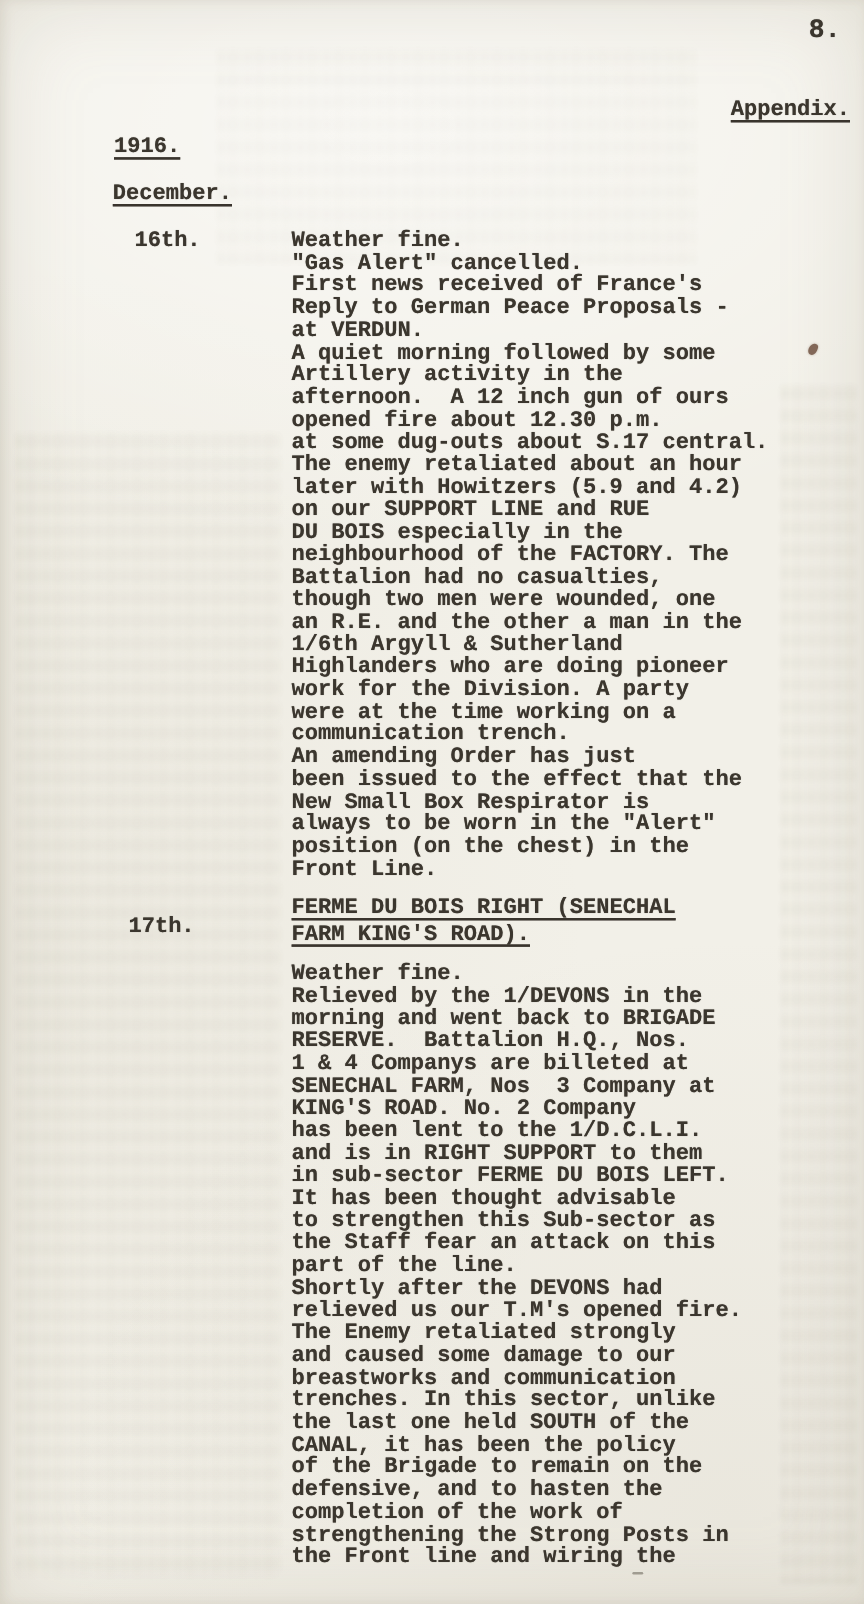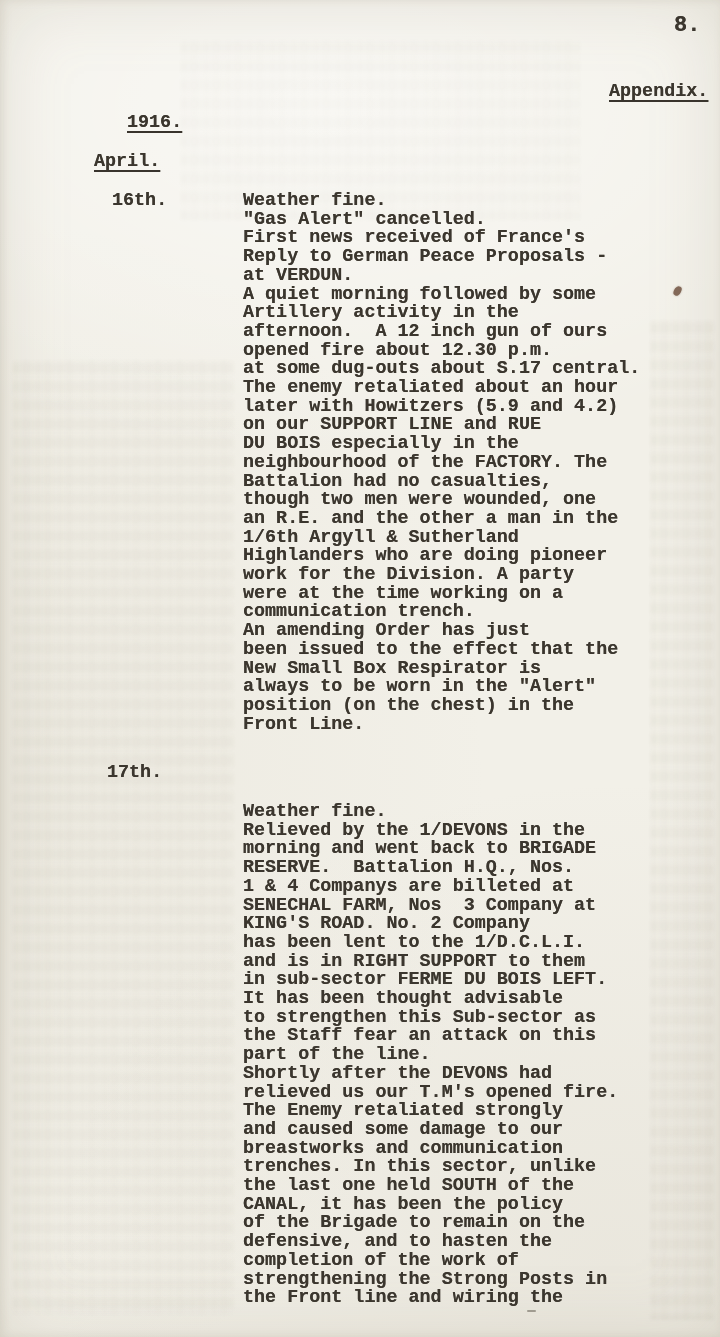--- a/index.html
+++ b/index.html
@@ -44,21 +44,20 @@
     line-height: 24px;
   }
   .appendix {
     top: 83px;
     left: 578px;
     margin-left: 31px;
   }
   .year {
     top: 114px;
     left: 95px;
-    margin-left: 32px;
   }
   .month {
     top: 153px;
     left: 94px;
   }
   .label-16 {
     top: 192px;
     left: 112px;
   }
   .body-16 {
@@ -134,21 +133,21 @@
   <div class="ghost ghost-top"></div>
   <div class="ghost ghost-left"></div>
   <div class="ghost ghost-right"></div>
 
   <div class="typed page-number">8.</div>
 
   <div class="typed appendix underlined">Appendix.</div>
 
   <div class="typed year underlined">1916.</div>
 
-  <div class="typed month underlined">April.</div>
+  <div class="typed month underlined">December.</div>
 
   <div class="typed label-16">16th.</div>
 
   <div class="typed body-16">Weather fine.
 "Gas Alert" cancelled.
 First news received of France's
 Reply to German Peace Proposals -
 at VERDUN.
 A quiet morning followed by some
 Artillery activity in the
@@ -168,20 +167,22 @@
 work for the Division. A party
 were at the time working on a
 communication trench.
 An amending Order has just
 been issued to the effect that the
 New Small Box Respirator is
 always to be worn in the "Alert"
 position (on the chest) in the
 Front Line.</div>
 
+  <div class="typed section-heading underlined">FERME DU BOIS RIGHT (SENECHAL
+FARM KING'S ROAD).</div>
 
   <div class="typed label-17">17th.</div>
 
   <div class="typed body-17">Weather fine.
 Relieved by the 1/DEVONS in the
 morning and went back to BRIGADE
 RESERVE.  Battalion H.Q., Nos.
 1 &amp; 4 Companys are billeted at
 SENECHAL FARM, Nos  3 Company at
 KING'S ROAD. No. 2 Company

